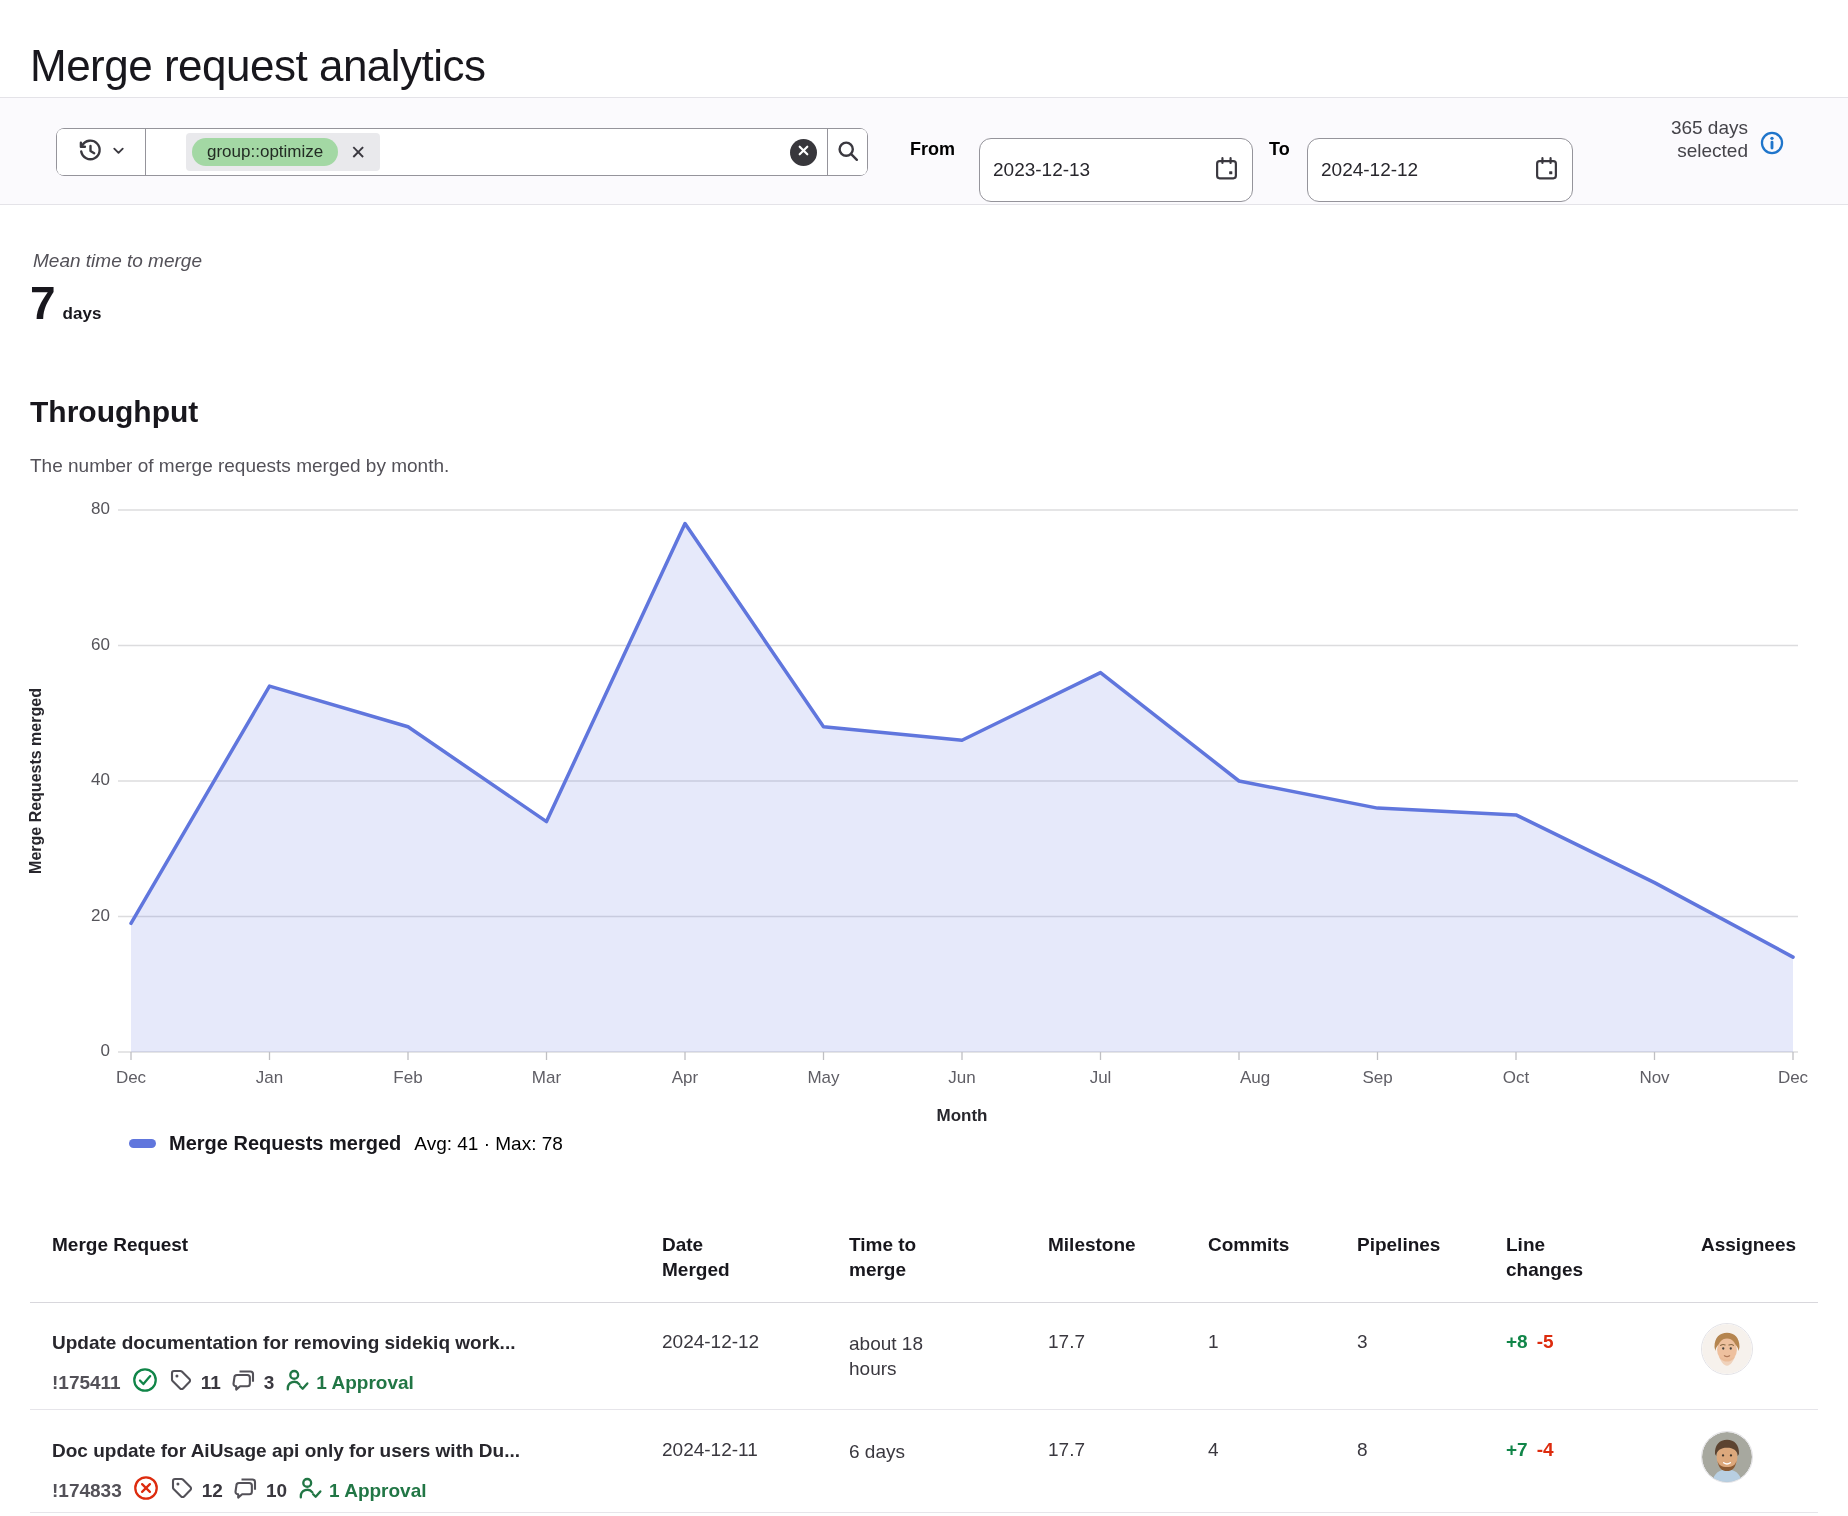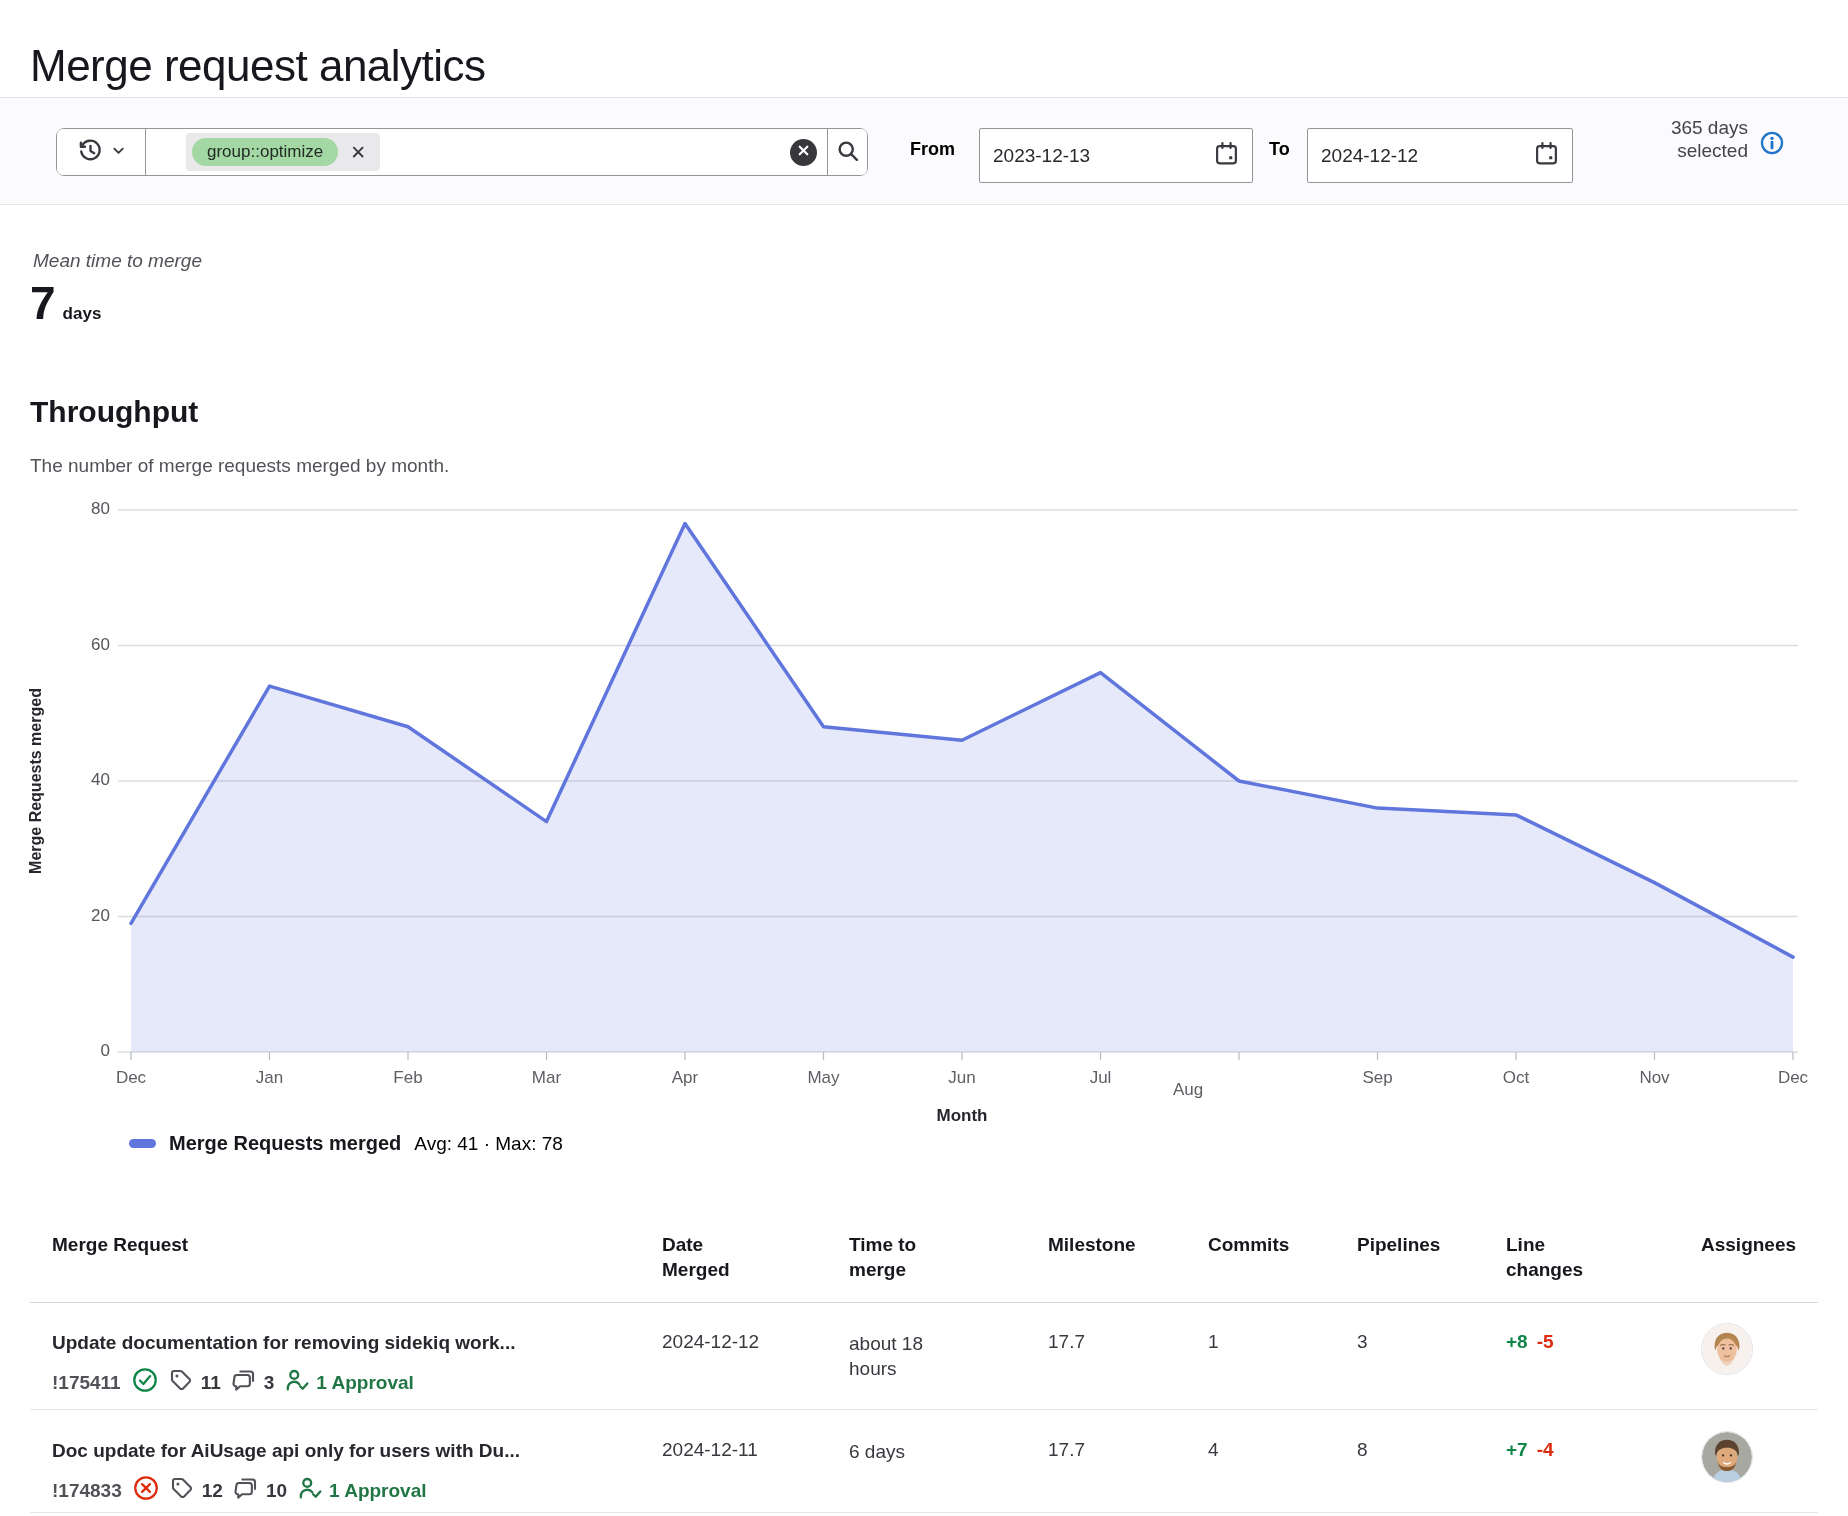--- a/index.html
+++ b/index.html
@@ -23,21 +23,21 @@
   #token-area{flex:1;display:flex;align-items:center;padding-left:8px;}
   .filter-token{display:flex;align-items:center;background:#e9e9ec;border-radius:4px;height:38px;padding:0 4px;margin-left:32px;}
   .token-label{background:#a3d8a4;border-radius:14px;height:28px;display:flex;align-items:center;
     padding:0 15px;font-size:17px;color:#232c24;margin:0 2px;}
   .token-close{border:none;background:transparent;font-size:19px;color:#3a383f;padding:0 10px;cursor:pointer;line-height:1;}
   #clear-btn{align-self:center;width:27px;height:27px;border-radius:50%;background:#38373c;border:none;
     display:flex;align-items:center;justify-content:center;margin-right:10px;cursor:pointer;flex:none;}
   #search-btn{width:40px;border-left:1.5px solid #95949b;display:flex;align-items:center;justify-content:center;
     background:#fff;border-radius:0 6px 6px 0;cursor:pointer;border-top:none;border-right:none;border-bottom:none;}
   .date-label{font-size:18px;font-weight:700;color:#000000;top:41px;}
-  .date-input{top:30px;height:55px;background:#fff;border:1.5px solid #95949b;border-radius:2px;
+  .date-input{top:40px;height:64px;background:#fff;border:1.5px solid #95949b;border-radius:12px;
     box-sizing:border-box;display:flex;align-items:center;justify-content:space-between;padding:0 13px;cursor:text;}
   .date-input .val{font-size:19px;color:#28272d;}
   #range-summary{left:1642px;top:18px;width:106px;text-align:right;font-size:19px;line-height:23px;color:#45444a;}
   #range-info{left:1760px;top:33px;width:24px;height:24px;cursor:pointer;}
 
   
   #mean-label{left:33px;top:250px;font-size:19px;color:#535158;font-style:italic;}
   #mean-value-row{left:30px;top:280px;display:flex;align-items:baseline;gap:7px;}
   #mean-value{font-size:46px;font-weight:700;color:#18171d;line-height:1;}
   #mean-unit{font-size:17px;font-weight:700;color:#18171d;}
@@ -206,21 +206,21 @@
   </svg>
 <div id="x-labels">
     <span class="xtick" style="left: 131px;">Dec</span>
     <span class="xtick" style="left: 269.5px;">Jan</span>
     <span class="xtick" style="left: 408px;">Feb</span>
     <span class="xtick" style="left: 546.5px;">Mar</span>
     <span class="xtick" style="left: 685px;">Apr</span>
     <span class="xtick" style="left: 823.5px;">May</span>
     <span class="xtick" style="left: 962px;">Jun</span>
     <span class="xtick" style="left: 1100.5px;">Jul</span>
-    <span class="xtick" style="left: 1188px; margin-top: 12px;">Aug</span>
+    <span class="xtick" style="left: 1255px;">Aug</span>
     <span class="xtick" style="left: 1377.5px;">Sep</span>
     <span class="xtick" style="left: 1516px;">Oct</span>
     <span class="xtick" style="left: 1654.5px;">Nov</span>
     <span class="xtick" style="left: 1793px;">Dec</span>
   </div>
 <span class="abs" id="xaxis-title">Month</span>
 
 <div class="abs" id="legend">
   <span id="legend-swatch" style="background: rgb(96, 118, 221);"></span>
   <span id="legend-label">Merge Requests merged</span>

